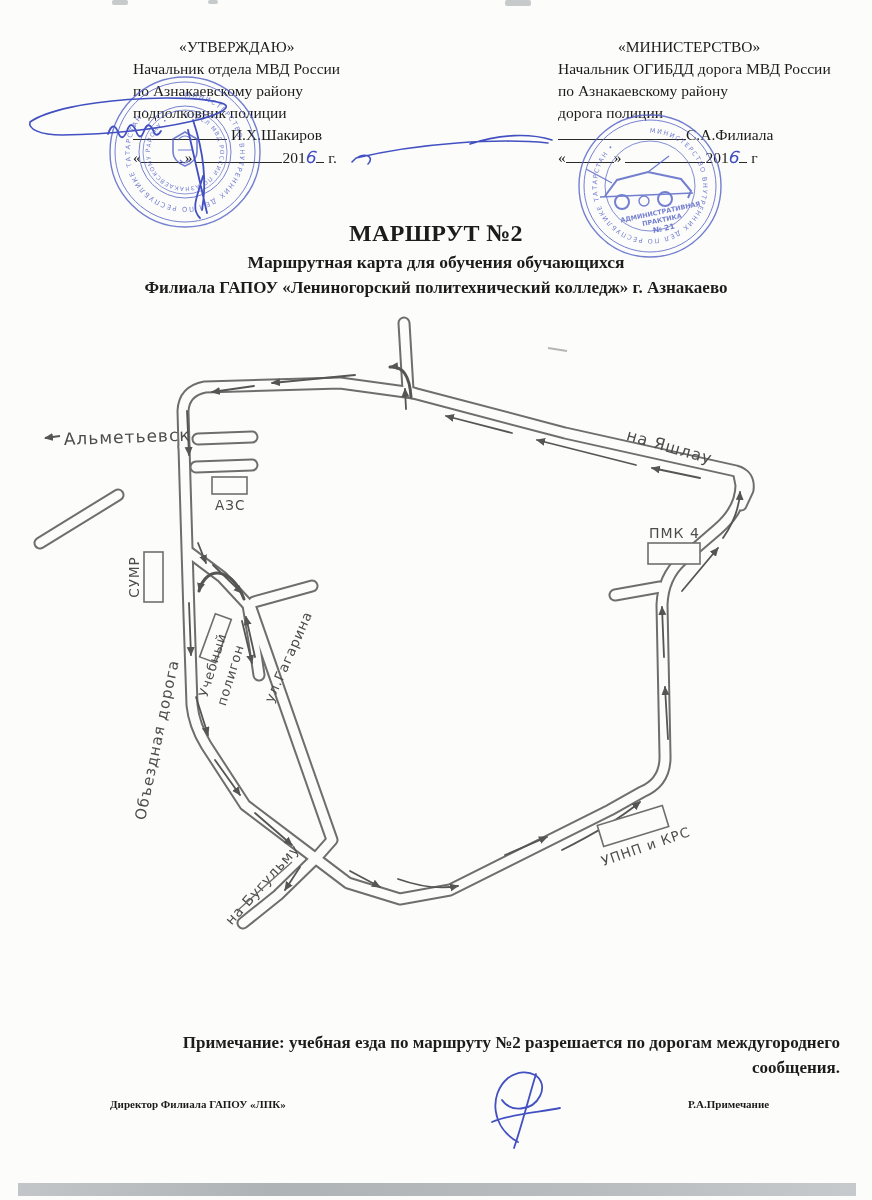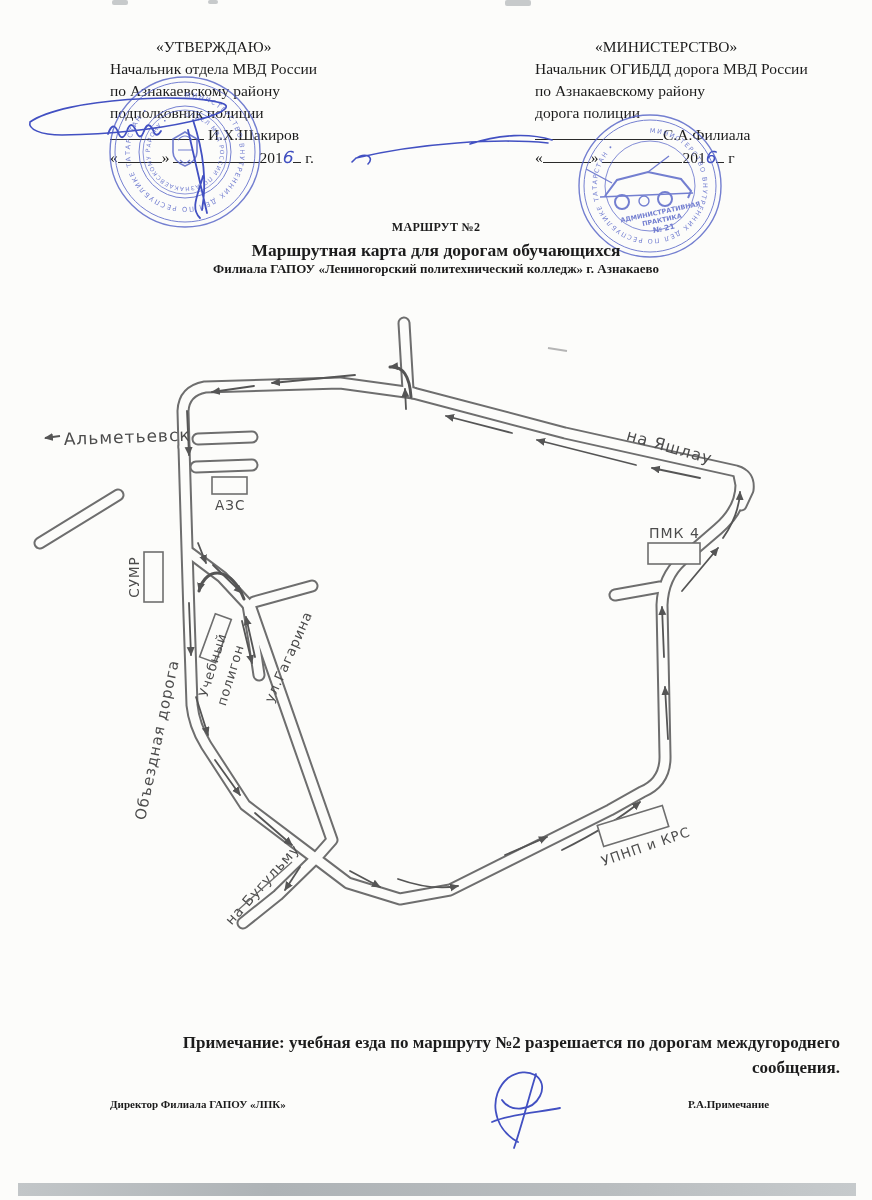--- a/index.html
+++ b/index.html
@@ -4,30 +4,30 @@
 <style>
   * { margin:0; padding:0; box-sizing:border-box; }
   html,body { width:872px; height:1200px; }
   body {
     position:relative; width:872px; height:1200px;
     background:#fcfcfa; overflow:hidden;
     font-family:"Liberation Serif", serif; color:#1c1c1c;
   }
   .abs { position:absolute; }
   
-  .approval { font-size:15.5px; line-height:22px; }
+  .approval { font-size:15.5px; line-height:22px;margin-left:23px; }
   .approval .head { display:block; }
   .uline { display:inline-block; border-bottom:1px solid #2a2a2a; height:14px; vertical-align:baseline; }
   .hand6 { font-family:"DejaVu Sans", sans-serif; color:#3f4ec0; font-style:italic;
            display:inline-block; transform:rotate(8deg); font-size:17px; }
   
   .title { width:872px; text-align:center; font-weight:bold; }
-  .title .t1 { font-size:12px; letter-spacing:.3px; }
+  .title .t1 { font-size:24px; letter-spacing:.3px; }
   .title .t2 { font-size:17.5px; margin-top:5px; }
-  .title .t3 { font-size:13px; }
+  .title .t3 { font-size:17px; margin-top:5px; }
   
   .note { font-size:17px; font-weight:bold; line-height:25px; width:730px;text-align:right; }
   .footrow { font-size:11px; font-weight:bold; }
   
   .hand { font-family:"DejaVu Sans", sans-serif; fill:#4c4c4c; letter-spacing:1px; }
   svg { position:absolute; left:0; pointer-events:none; }
   .ink { stroke:#4250c2; fill:none; stroke-linecap:round; }
   .stampink { stroke:#5260c6; fill:none; }
   .stamptxt { font-family:"DejaVu Sans", sans-serif; fill:#5260c6; }
   
@@ -101,21 +101,21 @@
     <path class="ink" stroke-width="1.8" d="M 108,134 q 5,-14 10,-2 q 4,11 9,-1 q 4,-12 9,0 q 4,11 8,0 q 4,-11 9,-1 q 3,9 8,1"></path>
     <path class="ink" stroke-width="1.8" d="M 193,120 C 203,150 207,182 202,210 M 203,176 C 198,195 190,208 200,218 M 188,130 L 207,213"></path>
   </g>
   <g>
     <path class="ink" stroke-width="1.6" d="M 356,158 C 420,143 498,138 548,143 M 352,162 C 362,150 376,156 368,164 M 470,144 C 500,134 530,133 552,140"></path>
   </g>
 </svg>
 
 <div class="abs title" style="top:220px">
   <div class="t1">МАРШРУТ №2</div>
-  <div class="t2">Маршрутная карта для дорогам обучающихся</div>
+  <div class="t2">Маршрутная карта для обучения обучающихся</div>
   <div class="t3">Филиала ГАПОУ «Лениногорский политехнический колледж» г. Азнакаево</div>
 </div>
 
 <svg style="top:305px" width="872" height="700" viewBox="0 0 872 700">
   <defs>
     <marker id="ah" markerUnits="userSpaceOnUse" markerWidth="11" markerHeight="9" refX="8" refY="4" orient="auto">
       <path d="M0,0 L9,4 L0,8 Z" fill="#555"></path>
     </marker>
   </defs>
 

